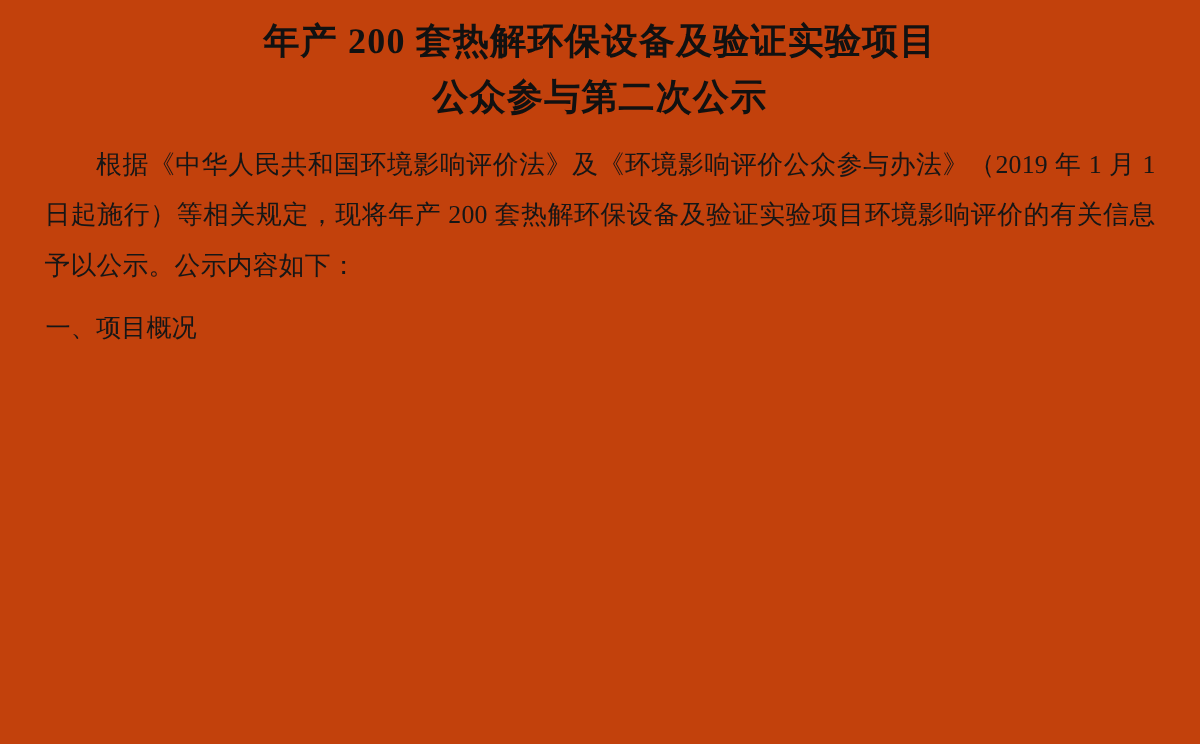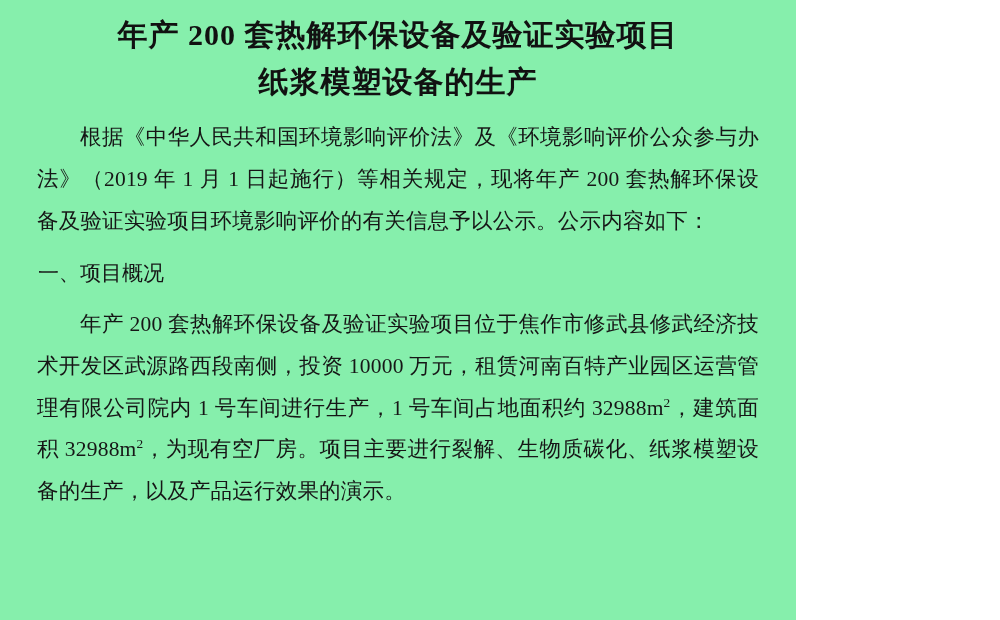--- a/index.html
+++ b/index.html
@@ -8,25 +8,25 @@
     background: #ffffff;
   }
   body {
     width: 1000px;
     height: 620px;
     font-family: "Liberation Serif", "DejaVu Serif", serif;
     color: #1a1a1a;
     overflow: hidden;
   }
   .page {
-    width: 796px;
+    width: 1000px;
     height: 620px;
     box-sizing: border-box;
     padding: 8px 28px 0 28px;
-    background: #86efac;
+    background: #c2410c;
   }
   .title-block {
     text-align: center;
     margin-top: 4px;
   }
   .title-line {
     font-size: 30px;
     font-weight: 700;
     letter-spacing: 1px;
     line-height: 1.55;
@@ -59,26 +59,25 @@
     line-height: 0;
   }
 </style>
 </head>
 <body>
 
 <div class="page">
 
   <div class="title-block">
     <div class="title-line">年产 200 套热解环保设备及验证实验项目</div>
-    <div class="title-line">纸浆模塑设备的生产</div>
+    <div class="title-line">公众参与第二次公示</div>
   </div>
 
   <div class="body-block">
 
     <p class="para indent">根据《中华人民共和国环境影响评价法》及《环境影响评价公众参与办法》（2019 年 1 月 1 日起施行）等相关规定，现将年产 200 套热解环保设备及验证实验项目环境影响评价的有关信息予以公示。公示内容如下：</p>
 
     <p class="heading">一、项目概况</p>
 
-    <p class="para indent"><span>年产 200 套热解环保设备及验证实验项目位于焦作市修武县修武经济技术开发区武源路西段南侧，投资 10000 万元，租赁河南百特产业园区运营管理有限公司院内 1 号车间进行生产，1 号车间占地面积约 32988m</span><sup>2</sup><span>，建筑面积 32988m</span><sup>2</sup><span>，为现有空厂房。项目主要进行裂解、生物质碳化、纸浆模塑设备的生产，以及产品运行效果的演示。</span></p>
 
   </div>
 
 </div>
 
 </body></html>

